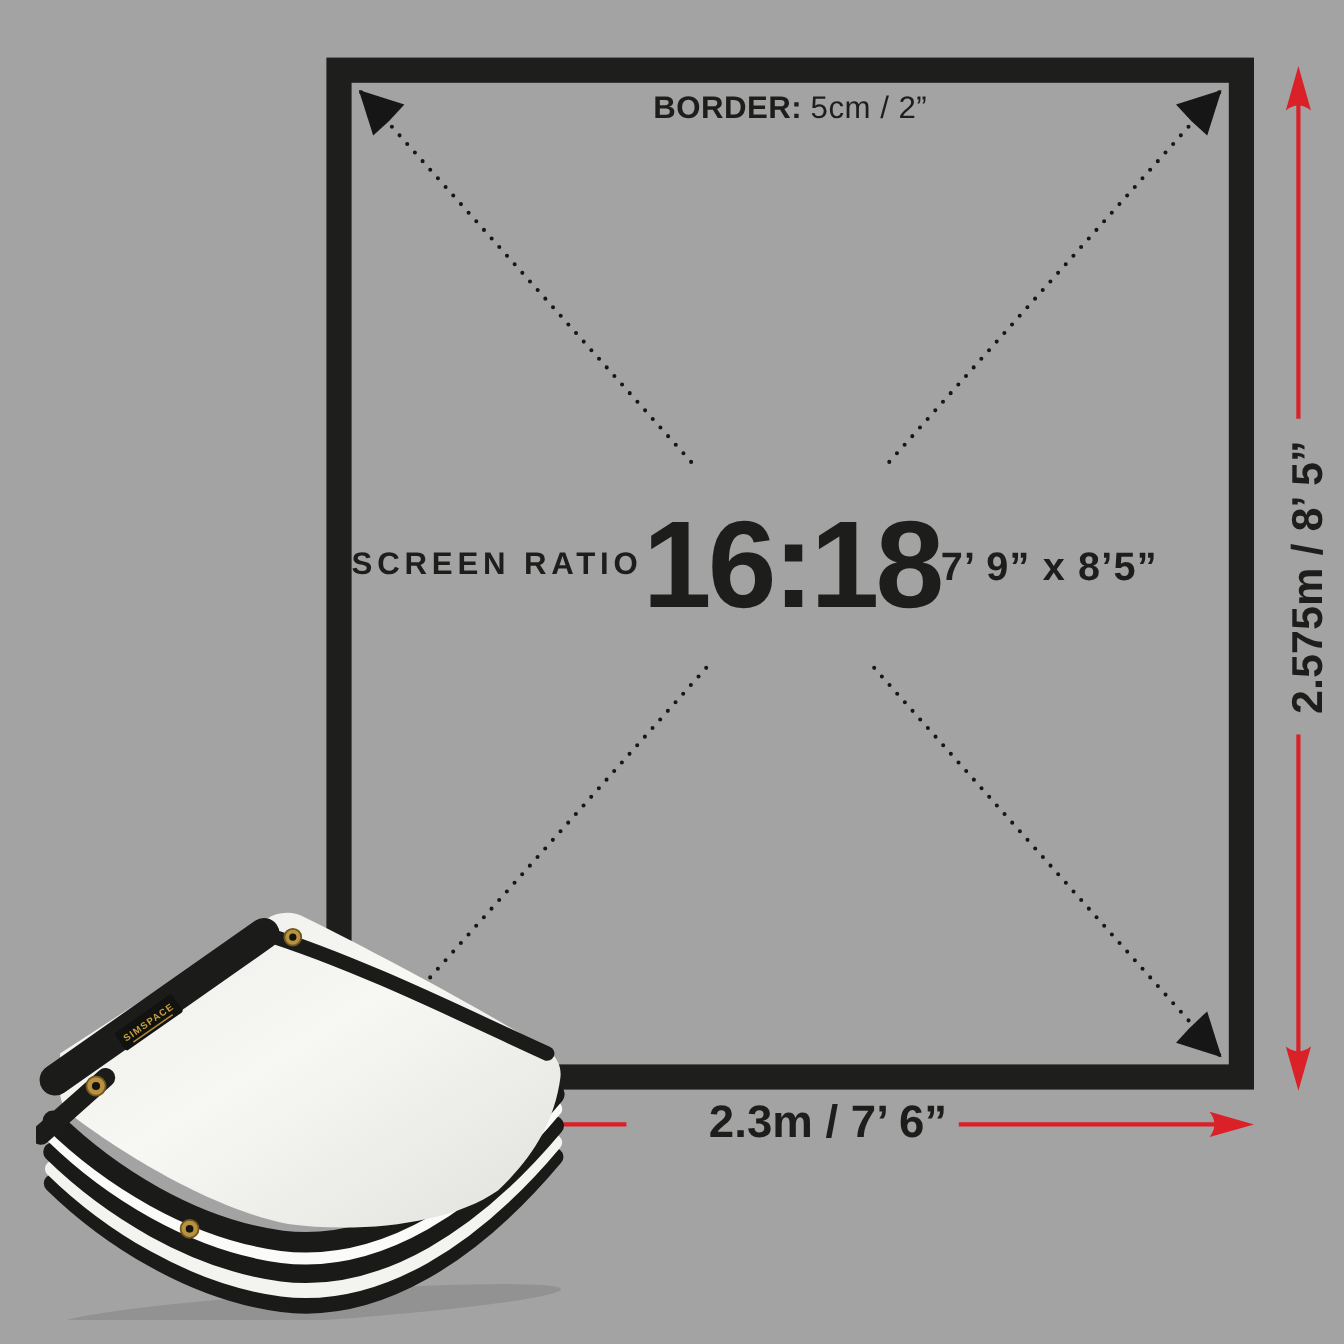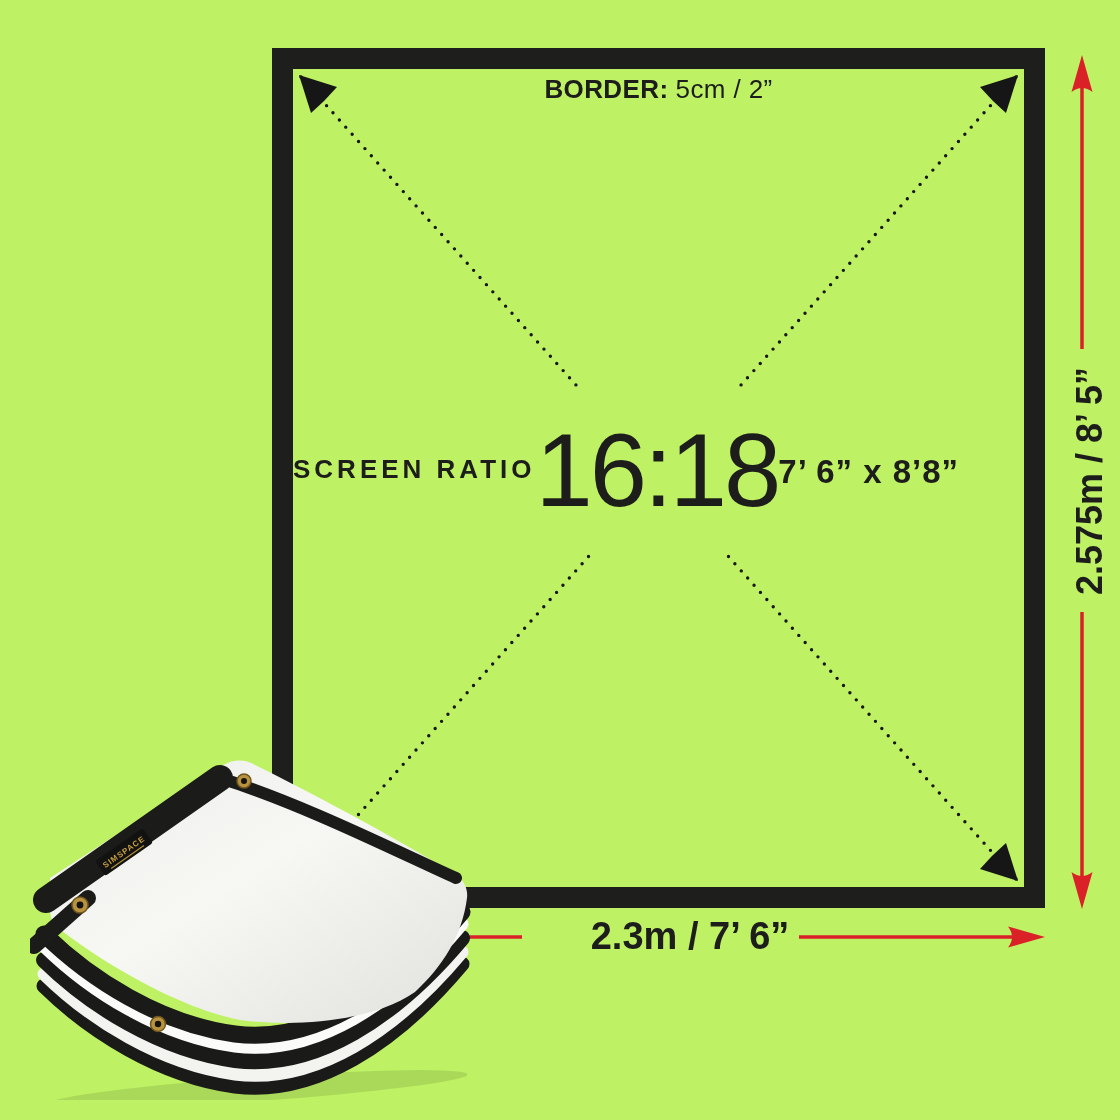--- a/index.html
+++ b/index.html
@@ -8,21 +8,21 @@
     --text-dark:#1d1d1b;
     --fabric-gold:#c8a041;
   }
   *{margin:0;padding:0;box-sizing:border-box;}
   html,body{background:#ffffff;}
   body{
     width:1120px;height:1120px;
     font-family:"Liberation Sans",sans-serif;
     color:var(--text-dark);
   }
-  #canvas{position:relative;width:1120px;height:1120px;overflow:hidden;background:#bef264;}
+  #canvas{position:relative;width:1120px;height:1120px;overflow:hidden;background:#a3a3a3;}
 
   .frame{
     position:absolute;left:272px;top:48px;width:773px;height:860px;
     border:21px solid var(--frame-black);
     background:transparent;
   }
 
   .overlay{position:absolute;left:0;top:0;width:1120px;height:1120px;}
 
   .border-note{
@@ -31,21 +31,21 @@
     white-space:nowrap;
   }
   .border-note .bold{font-weight:700;}
   .border-note .reg{font-weight:400;margin-left:7px;}
 
   .center-block{
     position:absolute;left:293px;top:417px;width:731px;
     display:flex;flex-direction:row;align-items:center;
   }
   .ratio-title{font-size:26px;font-weight:600;letter-spacing:4px;white-space:nowrap;}
-  .ratio-value{font-size:103px;font-weight:400;letter-spacing:-3px;line-height:1.0;margin-top:2px;white-space:nowrap;}
+  .ratio-value{font-size:103px;font-weight:700;letter-spacing:-3px;line-height:1.0;margin-top:2px;white-space:nowrap;}
   .dim-metric{font-size:35px;font-weight:700;margin-top:27px;white-space:nowrap;}
   .dim-imperial{font-size:33px;font-weight:700;letter-spacing:1px;margin-top:5px;white-space:nowrap;}
 
   .height-dim{
     position:absolute;left:1090px;top:481px;
     transform:translate(-50%,-50%) rotate(-90deg);
     font-size:36px;font-weight:700;white-space:nowrap;
   }
   .width-dim{
     position:absolute;left:690px;top:936px;
@@ -98,21 +98,21 @@
     <path class="red-head" d="M1045,937 L1008,926.5 Q1016,937 1008,947.5 Z"></path>
   </svg>
 
   <div class="border-note">
     <span class="bold">BORDER:</span><span class="reg">5cm / 2”</span>
   </div>
 
   <div class="center-block">
     <div class="ratio-title">SCREEN RATIO</div>
     <div class="ratio-value">16:18</div>
-    <div class="dim-imperial">7’ 6” x 8’8”</div>
+    <div class="dim-imperial">7’ 9” x 8’5”</div>
   </div>
 
   <div class="height-dim">2.575m / 8’ 5”</div>
   <div class="width-dim">2.3m / 7’ 6”</div>
 
   <svg class="fabric" width="448" height="352" viewBox="0 0 448 352">
     <defs>
       <linearGradient id="surf" x1="0" y1="0" x2="1" y2="1">
         <stop offset="0" stop-color="#ececea"></stop>
         <stop offset="0.45" stop-color="#f7f7f4"></stop>

